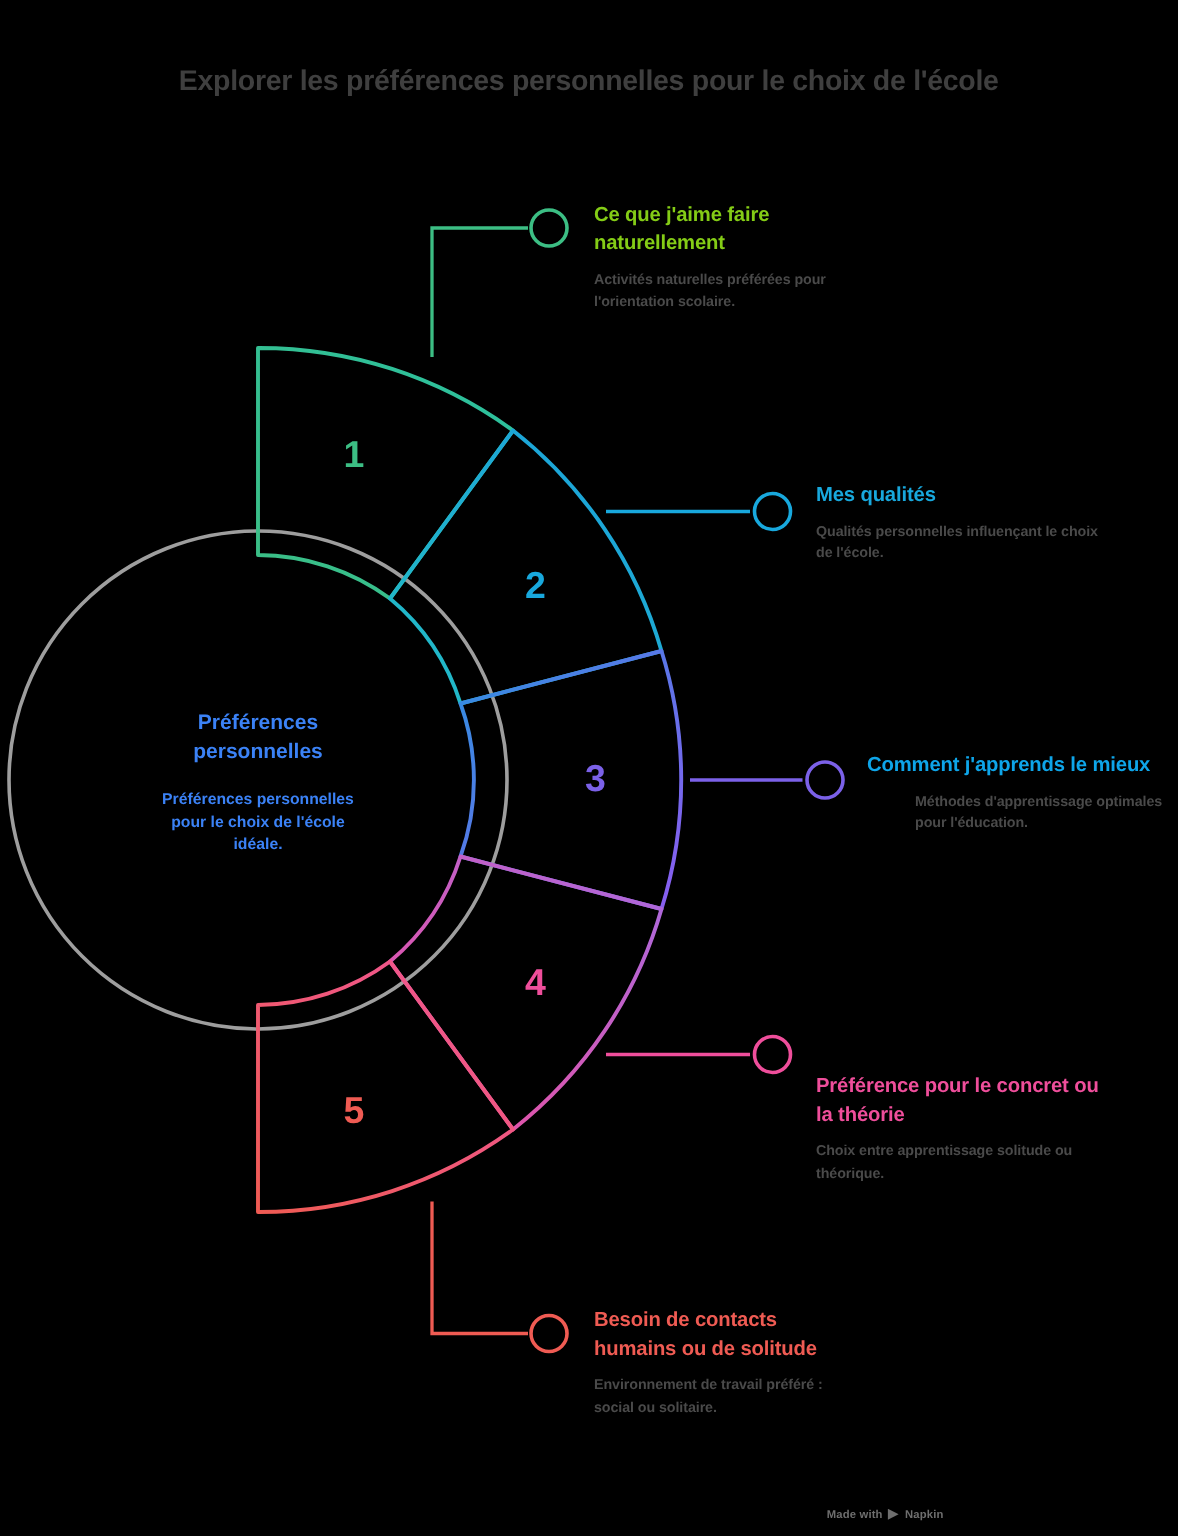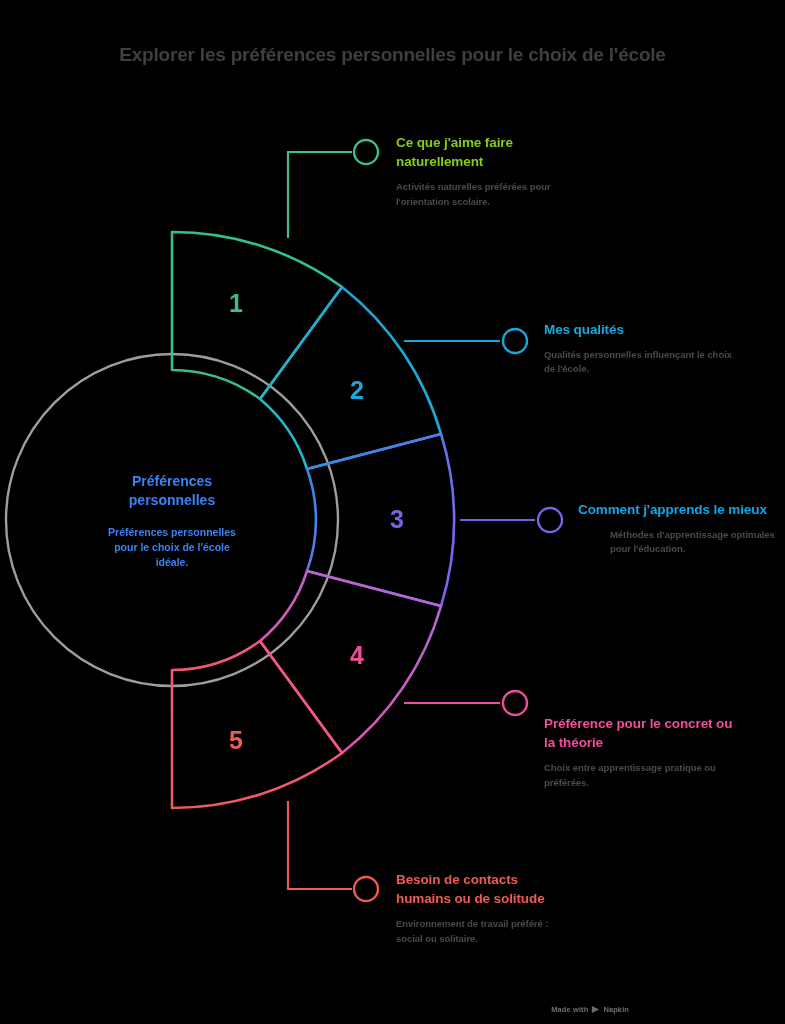--- a/index.html
+++ b/index.html
@@ -183,21 +183,21 @@
     <div class="label-desc" style="width:188px;">Qualités personnelles influençant le choix de l'école.</div>
   </div>
 
   <div class="label-block" style="left:578px; top:500px; width:198px;">
     <div class="label-title" style="color:#0ea5e9;">Comment j'apprends le mieux</div>
     <div class="label-desc" style="width:180px;margin-left:32px;">Méthodes d'apprentissage optimales pour l'éducation.</div>
   </div>
 
   <div class="label-block" style="left:544px; top:686px; width:196px;margin-top:28px;">
     <div class="label-title" style="color:#ef4e9b;">Préférence pour le concret ou la théorie</div>
-    <div class="label-desc" style="width:175px;">Choix entre apprentissage pratique ou préférées.</div>
+    <div class="label-desc" style="width:175px;">Choix entre apprentissage solitude ou théorique.</div>
   </div>
 
   <div class="label-block" style="left:396px; top:870px; width:168px;">
     <div class="label-title" style="color:#ef5b53;">Besoin de contacts humains ou de solitude</div>
     <div class="label-desc" style="width:178px;">Environnement de travail préféré : social ou solitaire.</div>
   </div>
 
   <div id="watermark">
     <span>Made with</span>
     <svg width="9" height="9" viewBox="0 0 10 10">

